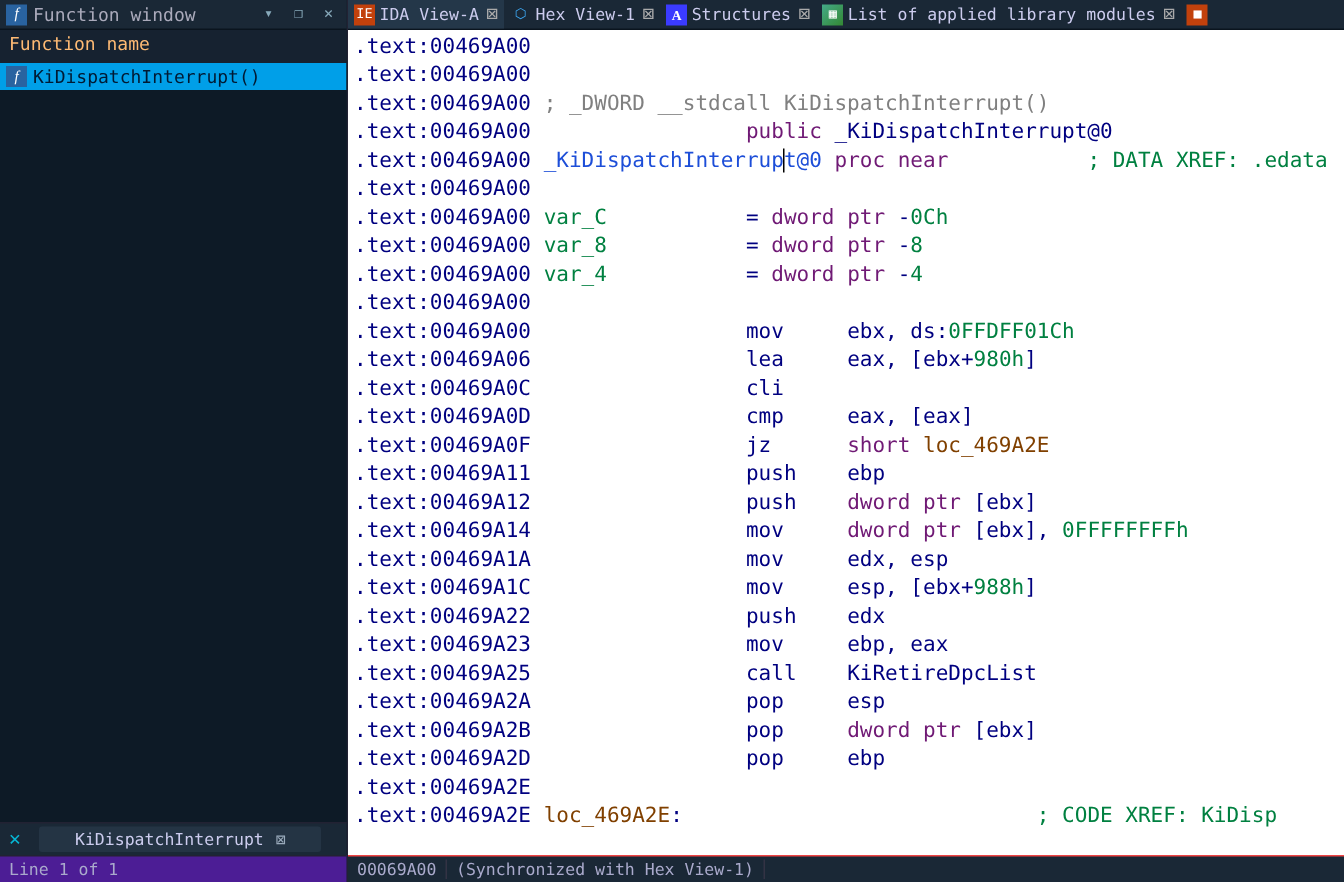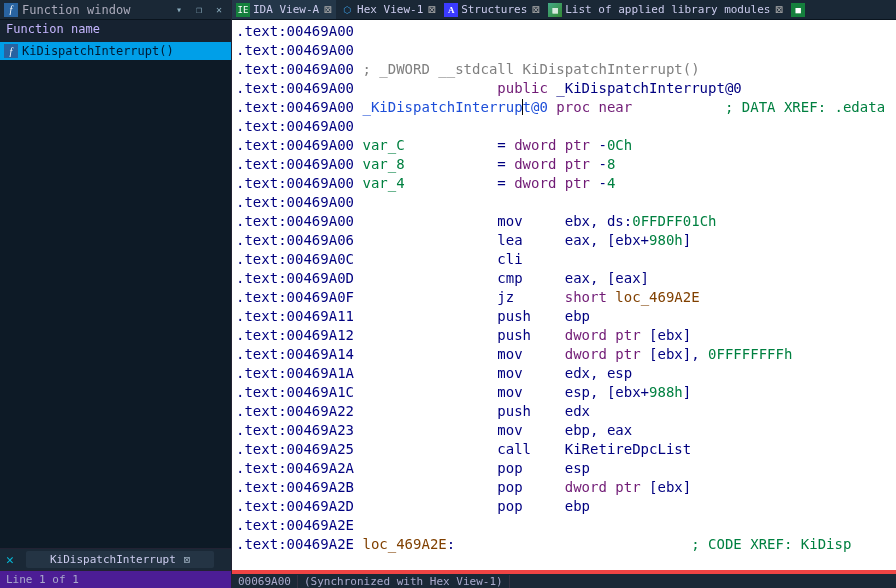--- a/index.html
+++ b/index.html
@@ -3,55 +3,55 @@
 <meta charset="utf-8">
 <style>
 *{margin:0;padding:0;box-sizing:border-box}
 body{background:#0d1a26;font-family:Consolas,monospace;font-size:13px;color:#ccc;overflow:hidden;width:896px;height:588px}
 .container{display:flex;flex-direction:column;height:588px;width:896px}
 .panel-header{background:#1a2836;height:20px;display:flex;align-items:center;padding:0 4px;color:#aab;font-size:12px;border-bottom:1px solid #0a141e;gap:4px}
 .panel-header .spacer{flex:1}
 .panel-header .wbtn{width:16px;height:14px;display:inline-flex;align-items:center;justify-content:center;color:#8ab;font-size:10px}
 .main-row{display:flex;flex:1;min-height:0}
 .left-col{width:232px;display:flex;flex-direction:column;background:#0d1a26;border-right:1px solid #223}
-.fn-filter{height:22px;padding:2px 6px;color:#c4b5fd;font-size:12px;background:#162230}
+.fn-filter{height:22px;padding:2px 6px;color:#fdba74;font-size:12px;background:#162230}
 .fn-list{flex:1;overflow:auto;background:#0d1a26}
 .fn-item{display:flex;align-items:center;height:18px;padding:0 4px;gap:4px;font-size:12px}
 .fn-item.sel{background:#009fe8;color:#000}
 .fn-icon{width:14px;height:14px;background:#2963a0;color:#fff;display:inline-flex;align-items:center;justify-content:center;font-size:10px;font-style:italic;font-family:serif}
 .fn-name{color:#b480e0}
 .fn-item.sel .fn-name{color:#001a33}
 .bottom-tab{height:22px;background:#1a2836;display:flex;align-items:center;border-top:1px solid #223}
 .bottom-tab .x{width:20px;text-align:center;color:#06b6d4}
 .bottom-tab .t{background:#243444;padding:2px 24px;margin-left:6px;font-size:11px;color:#cce;border-radius:2px;display:flex;align-items:center;gap:8px}
 .bottom-tab .tc{color:#9ab}
 .status-line{height:18px;background:#4c1d95;padding:0 6px;font-size:11px;color:#aac;display:flex;align-items:center;border-top:1px solid #223}
 .right-col{flex:1;display:flex;flex-direction:column;min-width:0}
 .tab-bar{height:20px;background:#1a2836;display:flex;align-items:center;font-size:11px;overflow:hidden;border-bottom:1px solid #0a141e}
 .tab{display:flex;align-items:center;padding:0 4px;height:20px;gap:3px;color:#cce;white-space:nowrap}
 .tab.active{background:#243749}
 .tab .ico{width:14px;height:14px;display:inline-flex;align-items:center;justify-content:center;font-size:9px}
-.ico-ida{background:#15803d;color:#fff}
+.ico-ida{background:#c2410c;color:#fff}
 .ico-hex{color:#3da9f5;font-size:11px}
 .ico-str{background:#3b3bff;color:#fff;font-family:serif;font-weight:bold}
 .ico-lib{background:linear-gradient(135deg,#4a8,#383);color:#fff}
 .tab .cx{color:#aaa;font-size:13px;margin-left:2px}
 .disasm{flex:1;background:#fff;overflow:hidden;font-size:14px;line-height:19px;white-space:pre;padding:2px 0;color:#000080}
 .disasm .ln{padding:0 4px}
 .c-addr{color:#000080}
 .c-cmt{color:#808080}
 .c-kw{color:#701a75;font-weight:normal}
 .c-ident{color:#000080}
 .c-proc{color:#1d4ed8}
 .c-var{color:#008040}
 .c-num{color:#008040}
 .c-inst{color:#000080}
 .c-loc{color:#804000}
 .c-xref{color:#008040}
-.right-status{height:18px;background:#1a2836;font-size:11px;color:#aac;display:flex;align-items:center;border-top:4px solid #ef4444;padding:0 0}
+.right-status{height:18px;background:#1a2836;font-size:11px;color:#aac;display:flex;align-items:center;border-top:1px solid #ef4444;padding:0 0}
 .right-status span{border-right:1px solid #334;padding:0 6px}
 .wm{position:absolute;right:6px;bottom:24px;font-size:11px;color:rgba(150,160,180,0.35);pointer-events:none}
 .cursor{border-left:1px solid #000;margin-left:-1px}
 </style>
 </head>
 <body>
 
 <div class="container">
   <div class="main-row">
 

